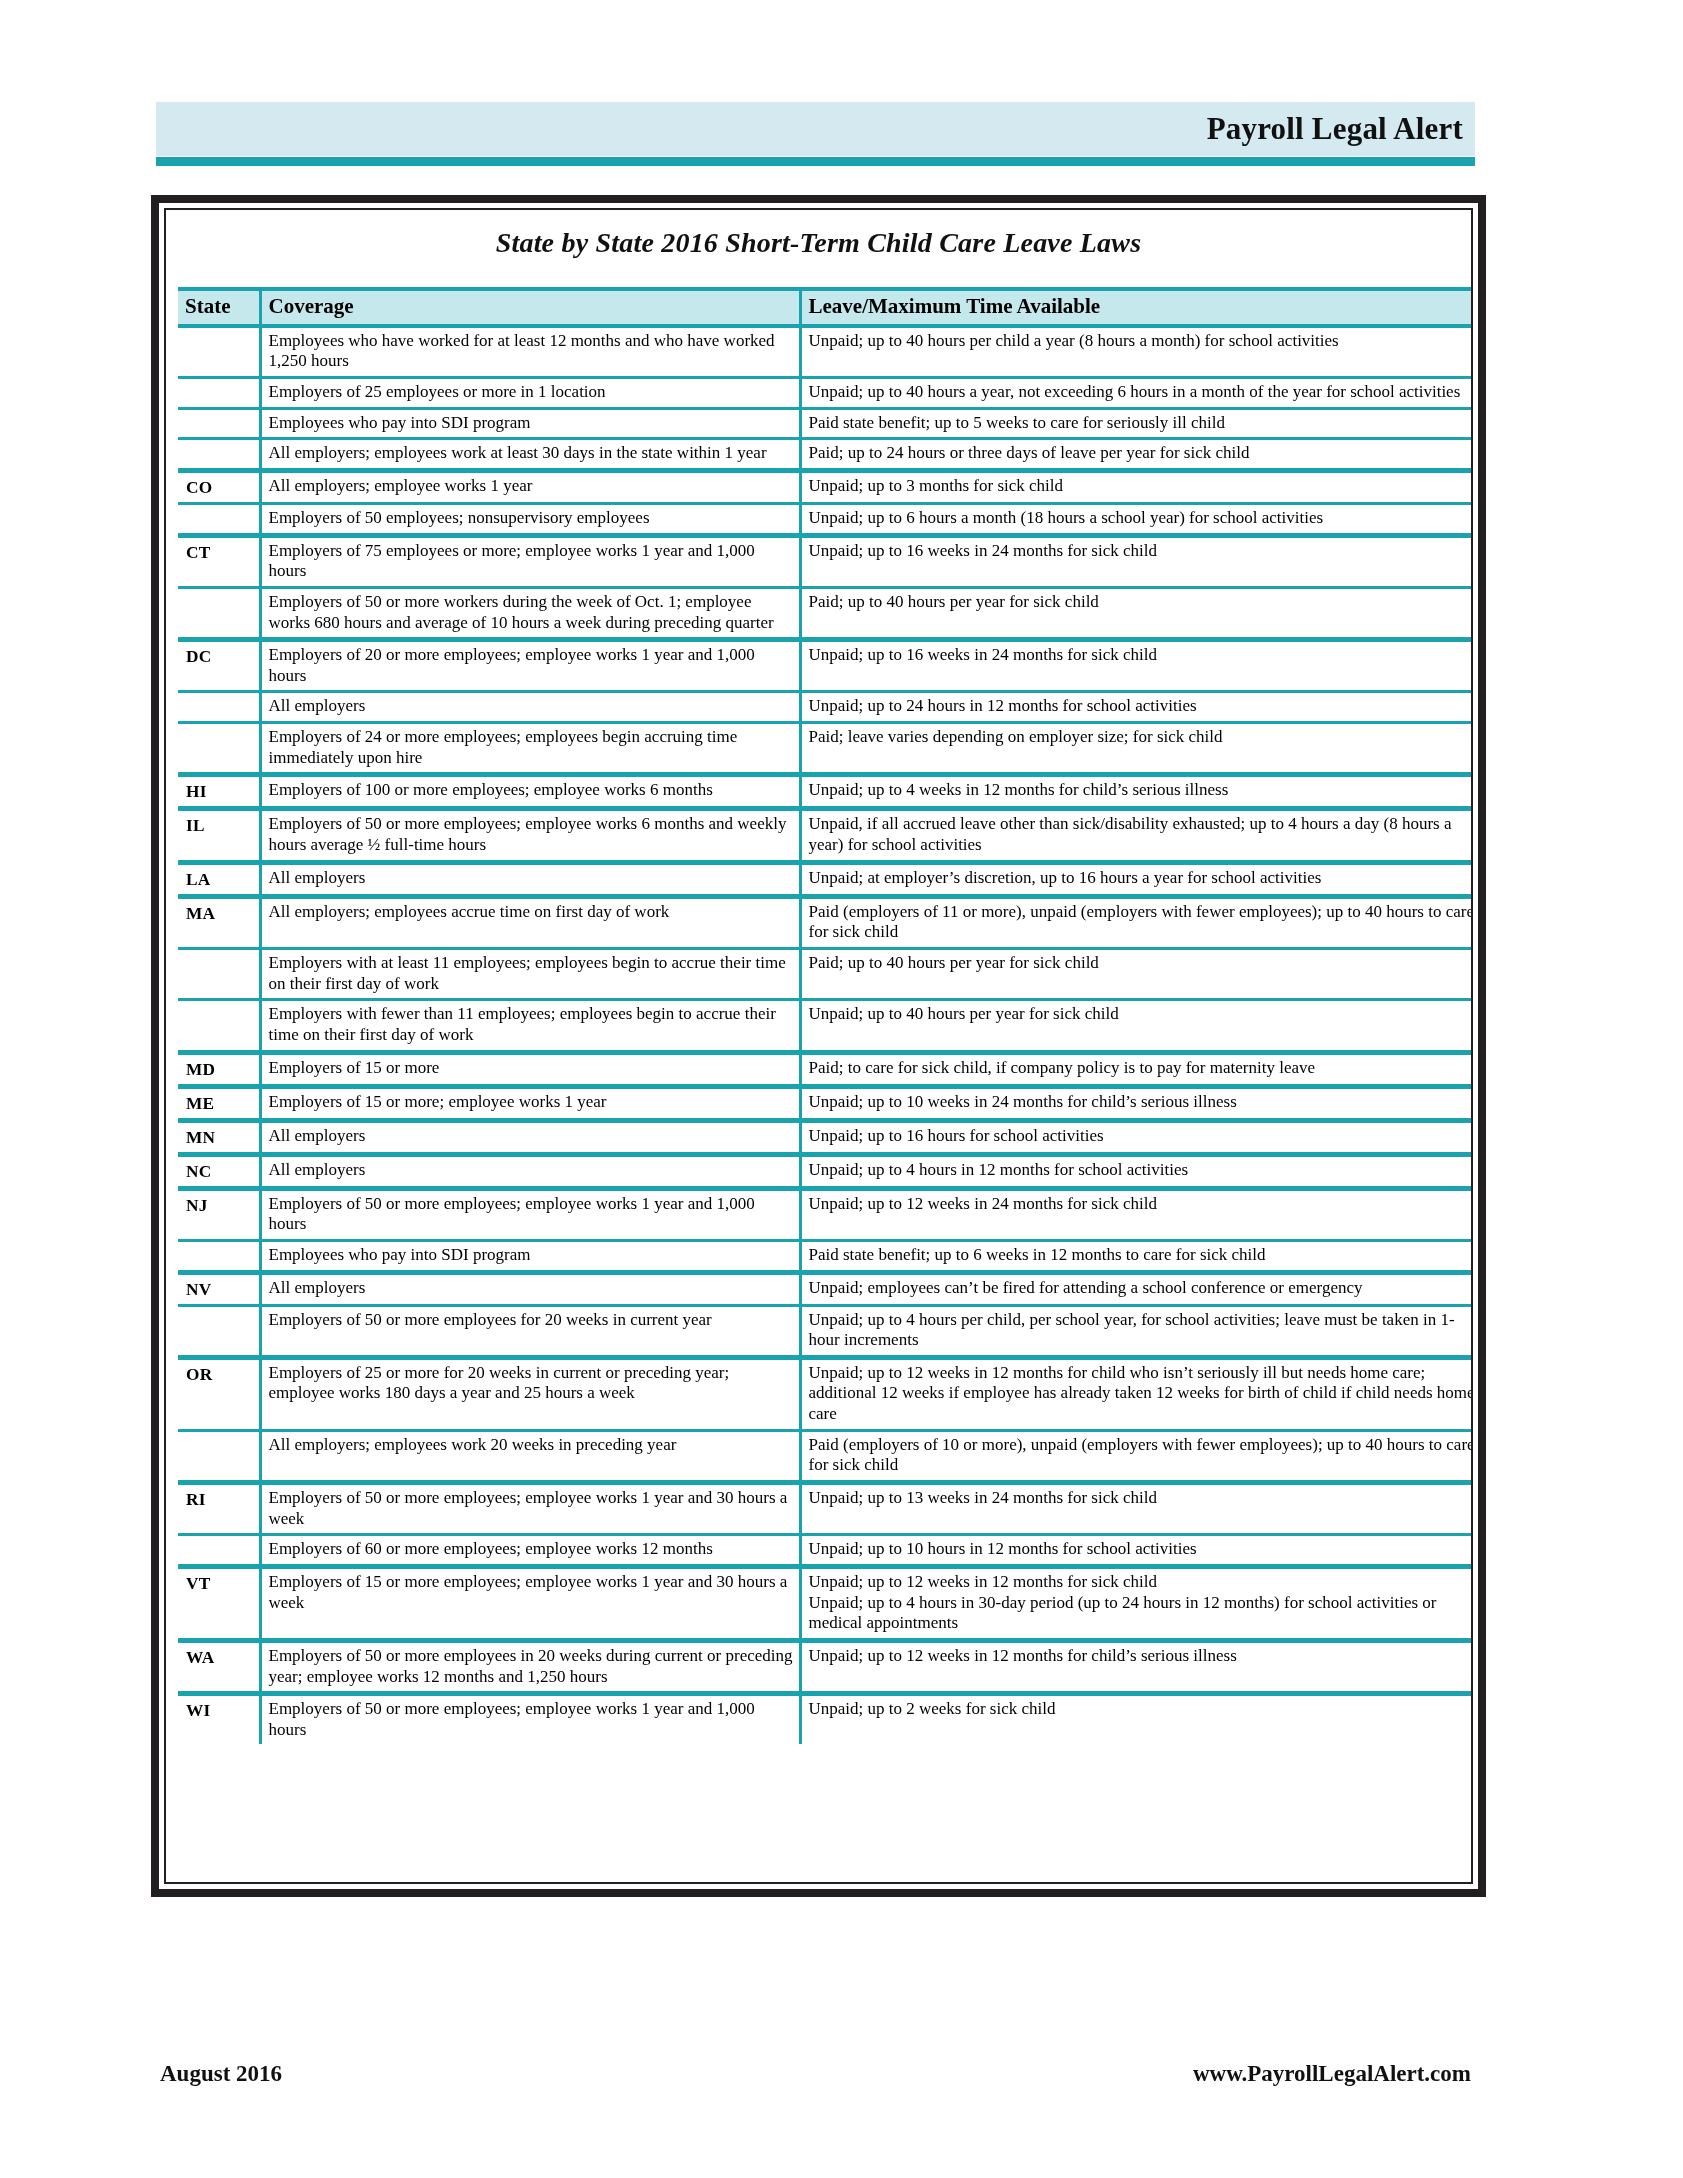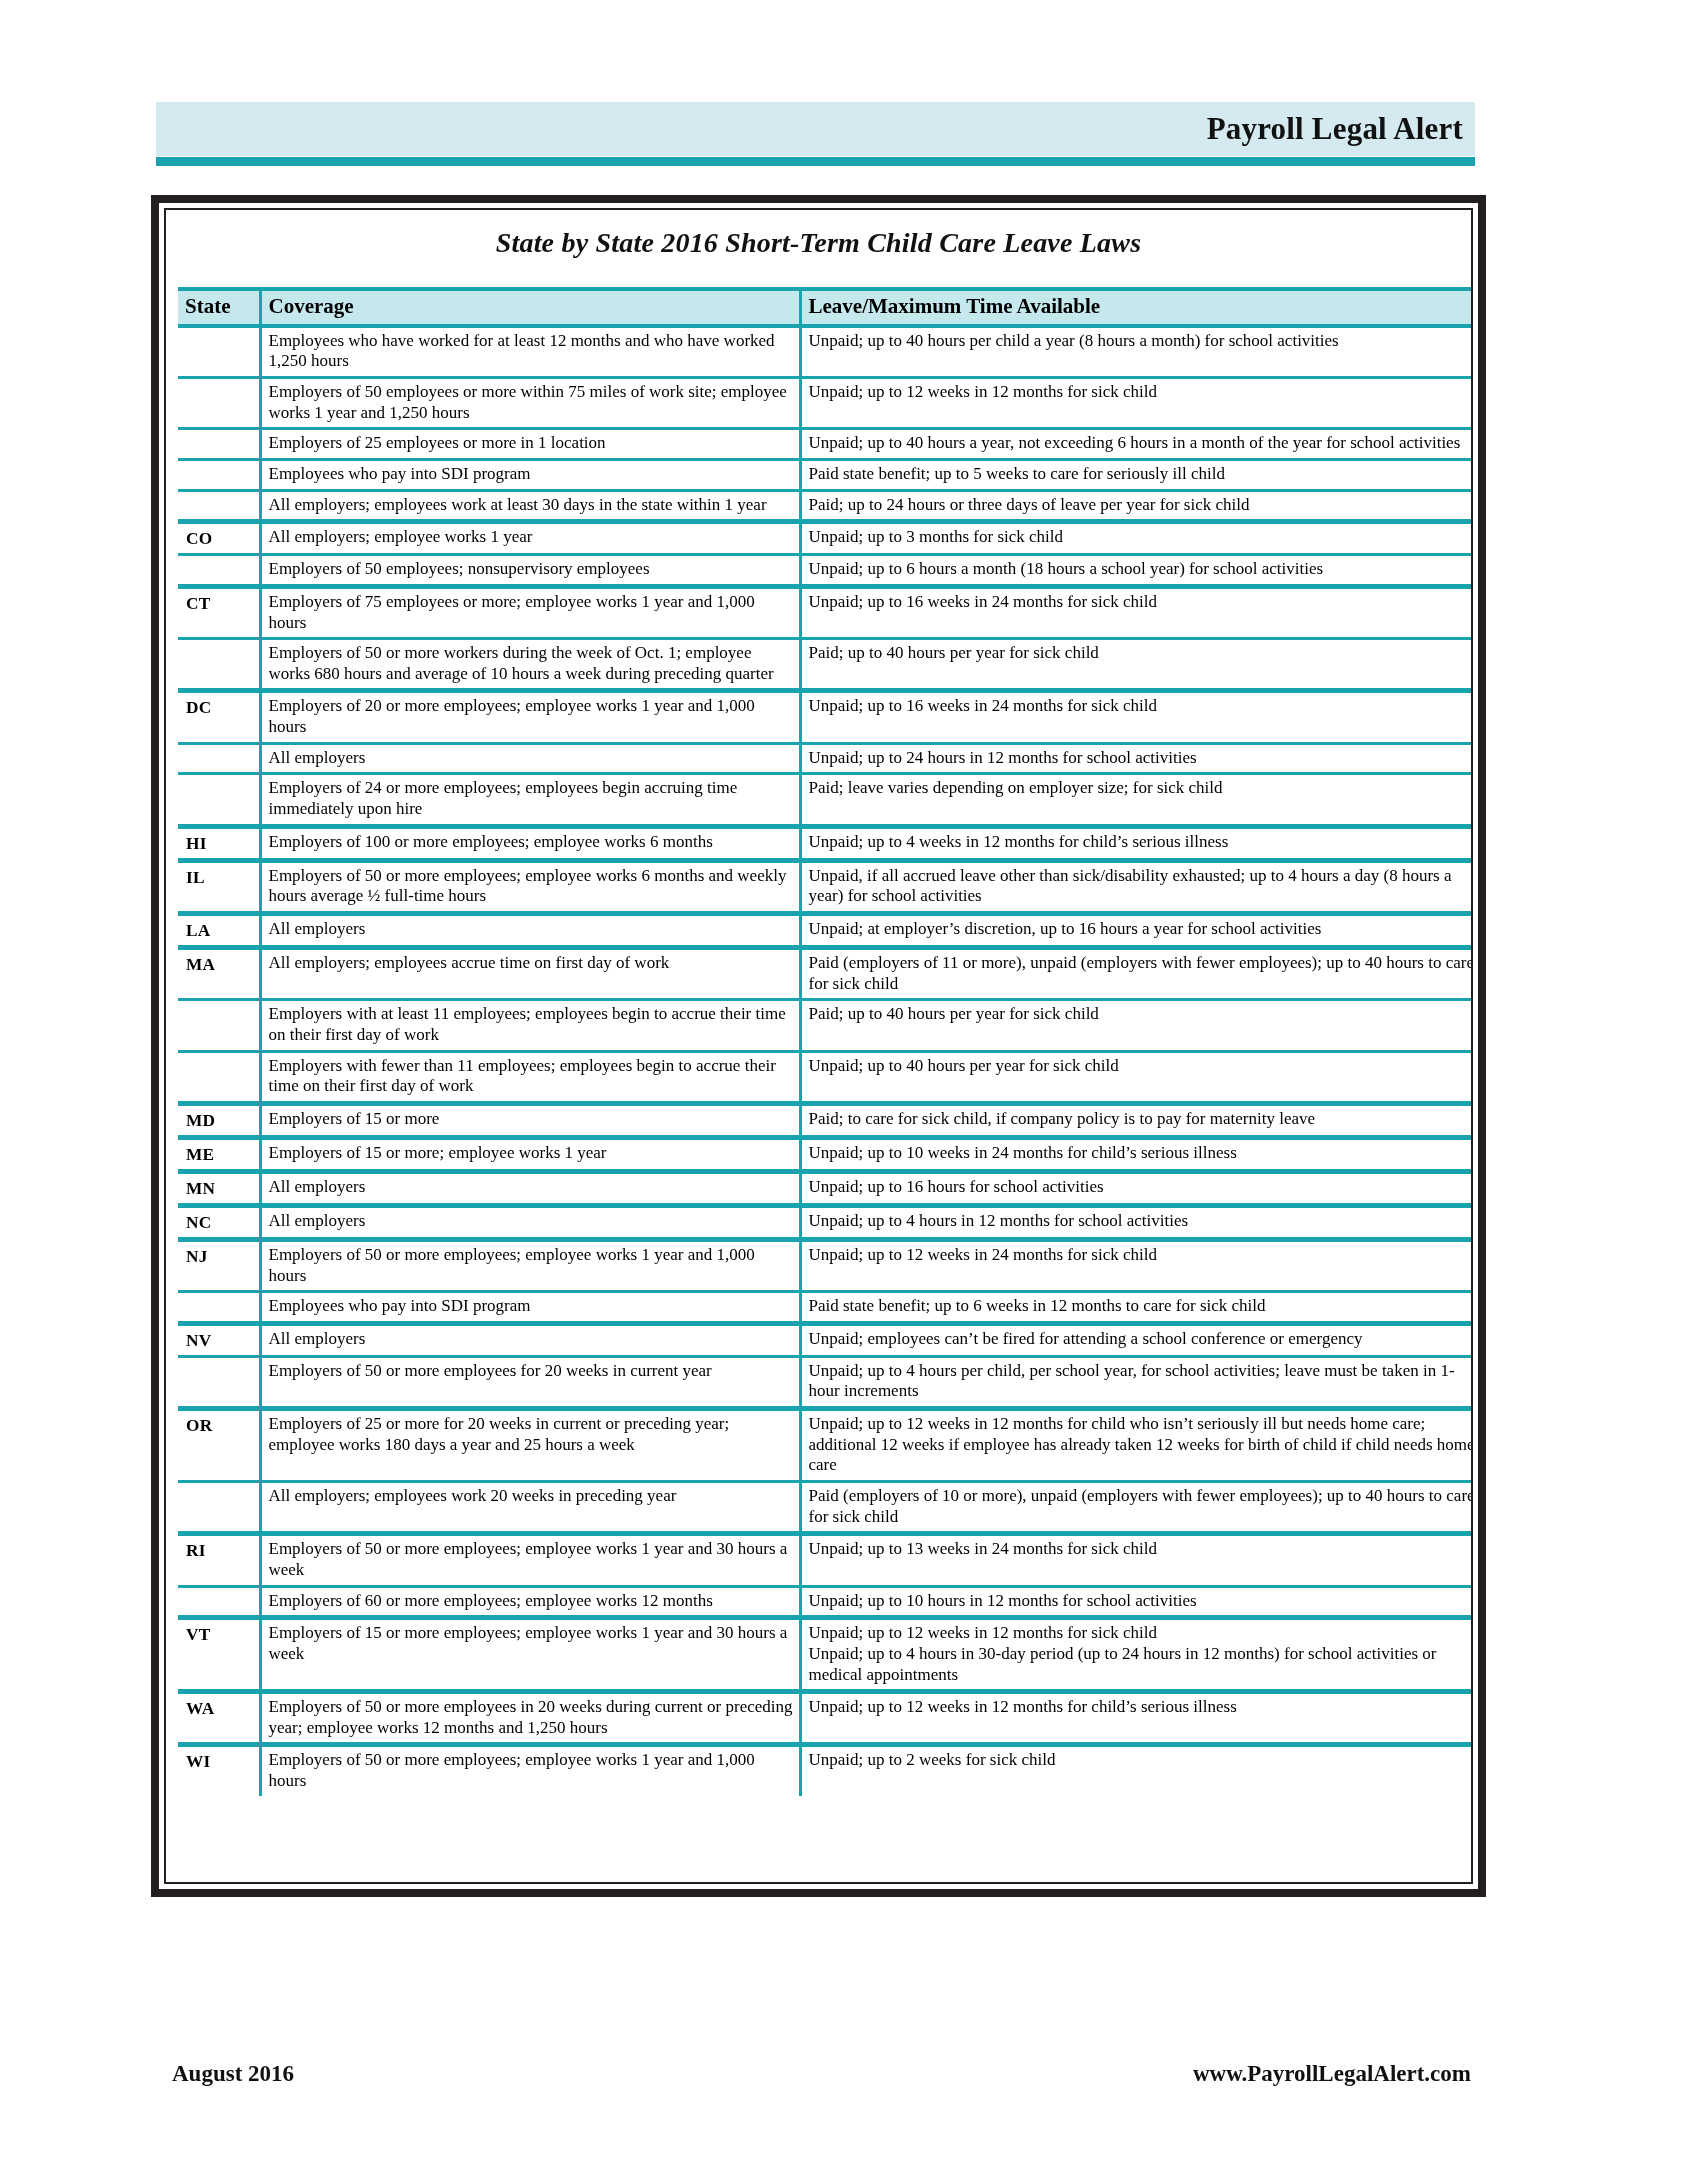--- a/index.html
+++ b/index.html
@@ -167,21 +167,21 @@
   }
   .footer-left, .footer-right {
     position: absolute;
     top: 0;
     font-family: "Liberation Serif", "DejaVu Serif", serif;
     font-weight: bold;
     font-size: 23px;
     color: #111111;
     white-space: nowrap;
   }
-  .footer-left  { left: 16px; }
+  .footer-left  { left: 4px; }
   .footer-right { right: 4px; }
 </style>
 </head>
 <body>
 
 <div class="page">
 
   <div class="masthead">
     <div class="masthead-title">Payroll Legal Alert</div>
   </div>
@@ -206,25 +206,20 @@
           </tr>
         </thead>
         <tbody id="laws-body">
             <tr>
               <td class="c-state-cell"></td>
               <td class="c-cov-cell">Employees who have worked for at least 12 months and who have worked 1,250 hours</td>
               <td class="c-leave-cell">Unpaid; up to 40 hours per child a year (8 hours a month) for school activities</td>
             </tr>
             <tr>
               <td class="c-state-cell"></td>
-              <td class="c-cov-cell">Employers of 50 employees or more within 75 miles of work site; employee works 1 year and 1,250 hours</td>
-              <td class="c-leave-cell">Unpaid; up to 12 weeks in 12 months for sick child</td>
-            </tr>
-            <tr>
-              <td class="c-state-cell"></td>
               <td class="c-cov-cell">Employers of 25 employees or more in 1 location</td>
               <td class="c-leave-cell">Unpaid; up to 40 hours a year, not exceeding 6 hours in a month of the year for school activities</td>
             </tr>
             <tr>
               <td class="c-state-cell"></td>
               <td class="c-cov-cell">Employees who pay into SDI program</td>
               <td class="c-leave-cell">Paid state benefit; up to 5 weeks to care for seriously ill child</td>
             </tr>
             <tr>
               <td class="c-state-cell"></td>

